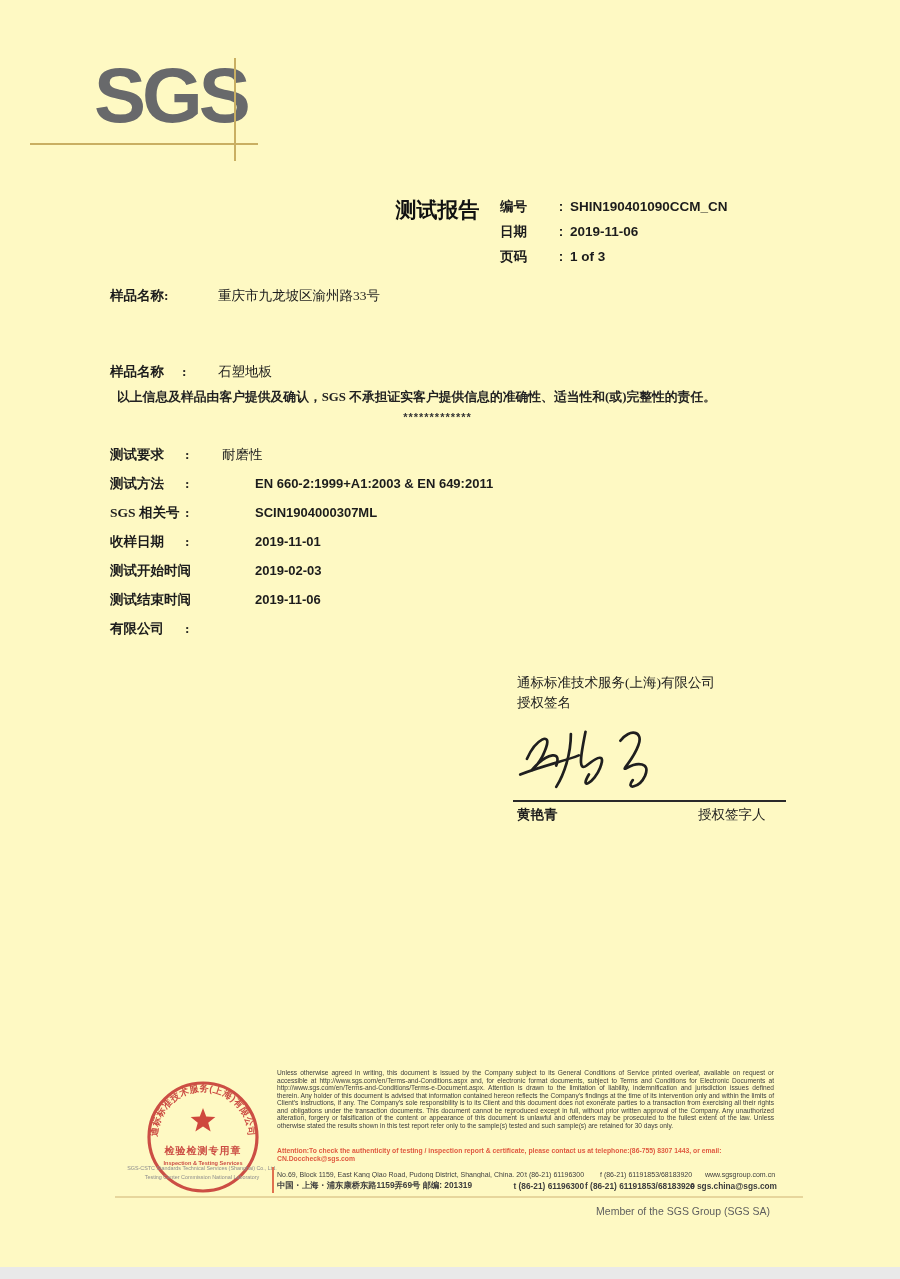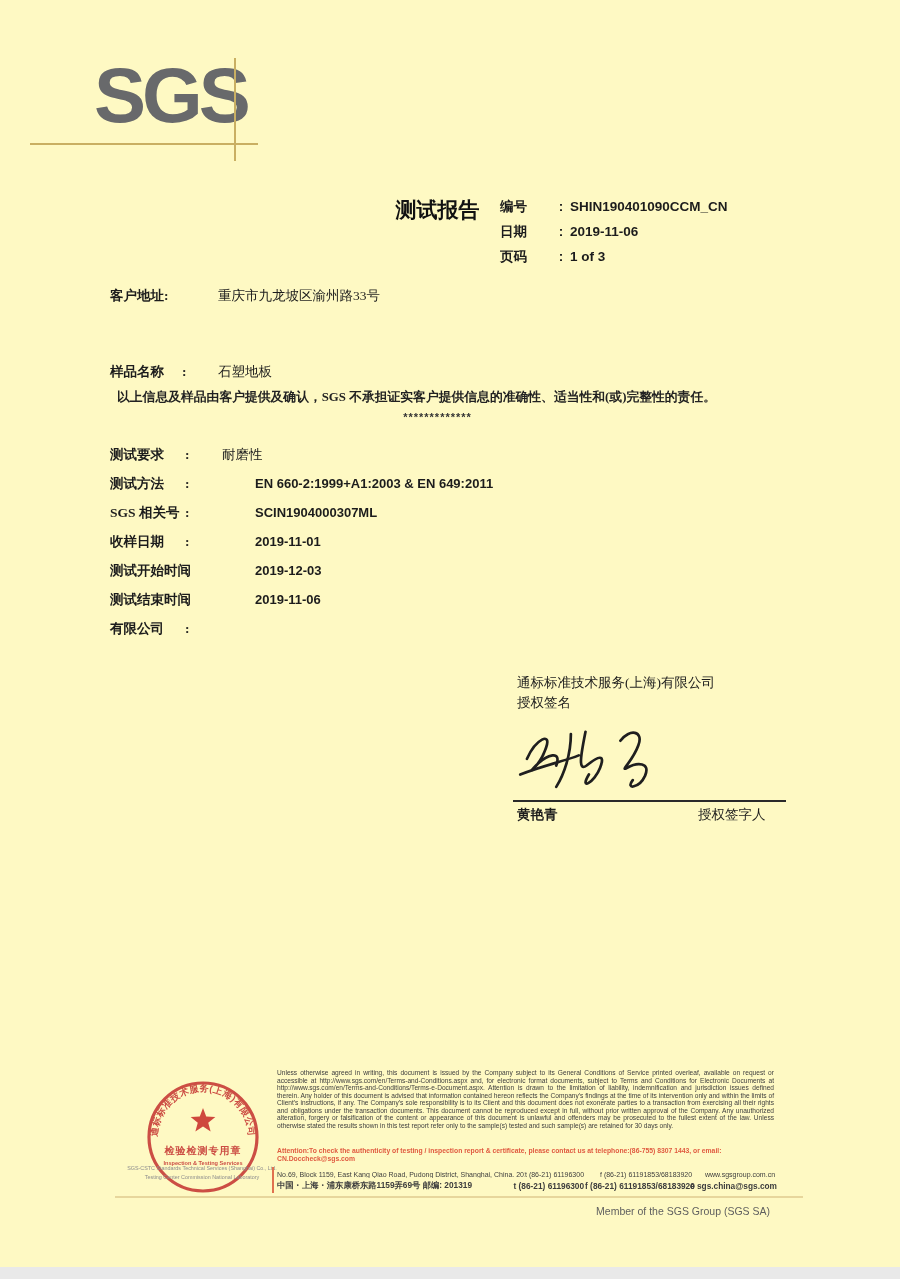--- a/index.html
+++ b/index.html
@@ -92,21 +92,21 @@
     </div>
     <div class="meta-row">
       <span class="meta-label">页码</span>
       <span class="meta-colon">:</span>
       <span class="meta-value">1 of 3</span>
     </div>
   </div>
 
   <div class="client">
     <div class="client-row">
-      <span class="client-label">客户地址:</span>
+      <span class="client-label">样品名称:</span>
       <span>重庆市九龙坡区渝州路33号</span>
     </div>
   </div>
 
   <div class="sample-row">
     <span class="sample-label">样品名称</span>
     <span class="sample-colon">:</span>
     <span>石塑地板</span>
   </div>
 
@@ -131,21 +131,21 @@
       <span class="val-alnum">SCIN1904000307ML</span>
     </div>
     <div class="test-row">
       <span class="test-label">收样日期</span>
       <span class="test-colon">:</span>
       <span class="val-alnum">2019-11-01</span>
     </div>
     <div class="test-row">
       <span class="test-label">测试开始时间</span>
       <span class="test-colon">:</span>
-      <span class="val-alnum">2019-12-03</span>
+      <span class="val-alnum">2019-02-03</span>
     </div>
     <div class="test-row">
       <span class="test-label">测试结束时间</span>
       <span class="test-colon">:</span>
       <span class="val-alnum">2019-11-06</span>
     </div>
     <div class="test-row">
       <span class="test-label">有限公司</span>
       <span class="test-colon">:</span>
     </div>

